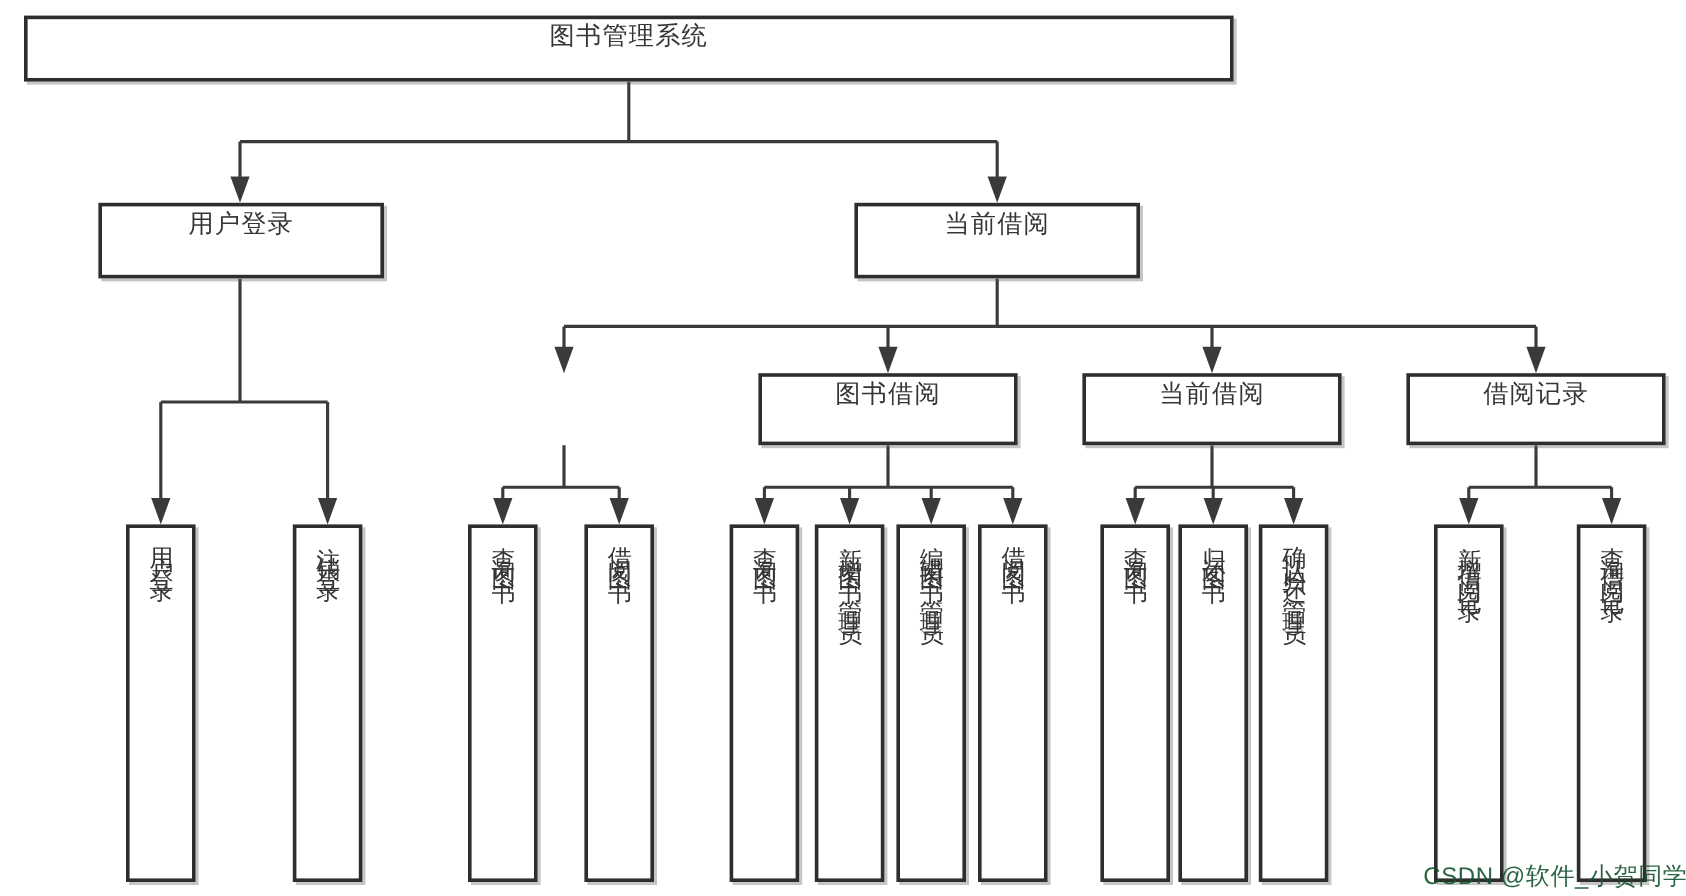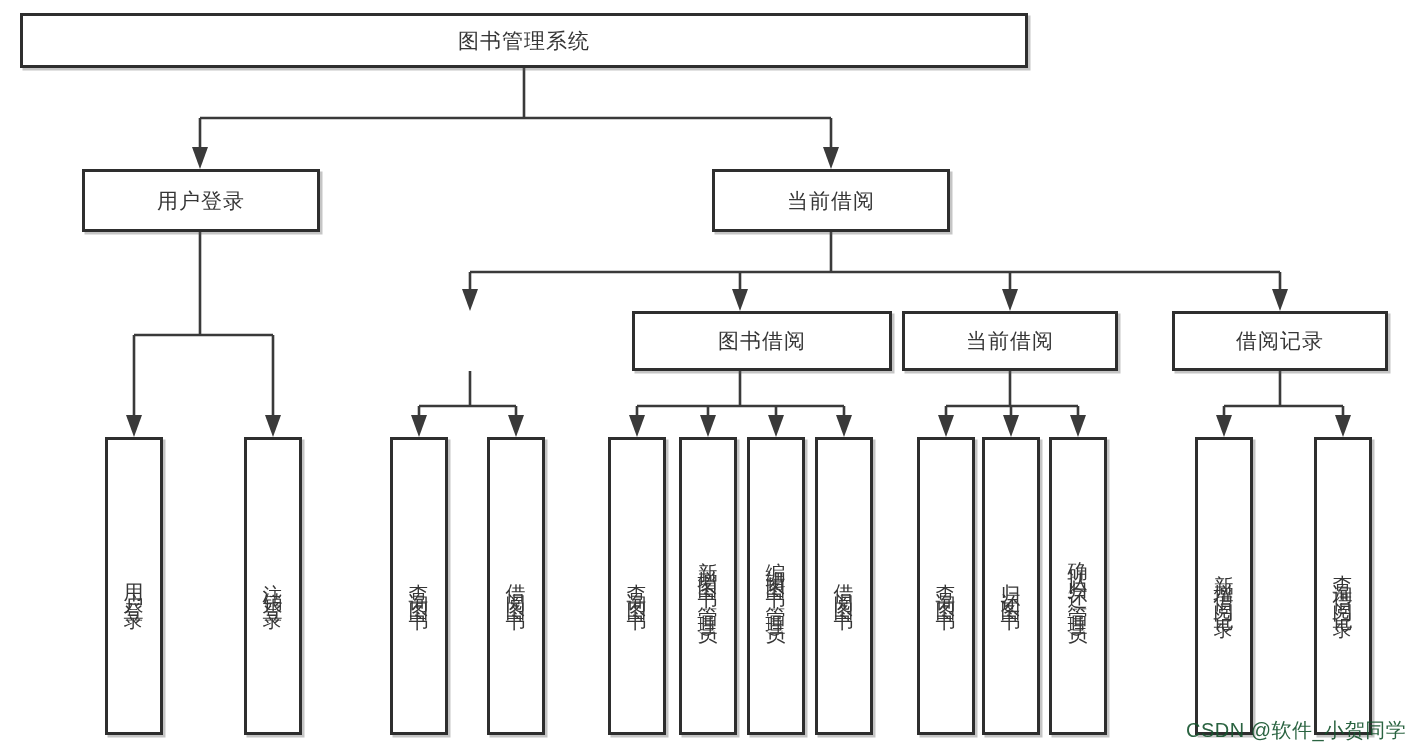--- a/index.html
+++ b/index.html
@@ -10,21 +10,21 @@
     background:#ffffff;
     overflow:hidden;
   }
   .wires{position:absolute;left:0;top:0;width:1405px;height:747px;}
   .box{
     position:absolute;
     box-sizing:border-box;
     background:#ffffff;
     border:3px solid #2e2e2e;
     box-shadow:2.5px 2.5px 0 rgba(90,90,90,0.35);
-    display:flex;align-items:center;justify-content:center;
+    display:flex;align-items:flex-start;justify-content:center;
     color:#363636;
     z-index:2;
   }
   .box.h span{
     font-size:21px;
     letter-spacing:1px;
     white-space:nowrap;
   }
   .box.v span{
     writing-mode:vertical-rl;
@@ -97,21 +97,21 @@
     <span>图书管理系统</span>
   </div>
 
   <div class="box h" style="left:82px;top:169px;width:238px;height:63px">
     <span>用户登录</span>
   </div>
   <div class="box h" style="left:712px;top:169px;width:238px;height:63px">
     <span>当前借阅</span>
   </div>
 
-  <div class="box h" style="left:632px;top:311px;width:260px;height:60px">
+  <div class="box h" style="left:632px;top:311px;width:216px;height:60px">
     <span>图书借阅</span>
   </div>
   <div class="box h" style="left:1172px;top:311px;width:216px;height:60px">
     <span>借阅记录</span>
   </div>
   <div class="box h" style="left:902px;top:311px;width:216px;height:60px">
     <span>当前借阅</span>
   </div>
 
   <div class="box v" style="left:105px;top:437px;width:58px;height:298px">

